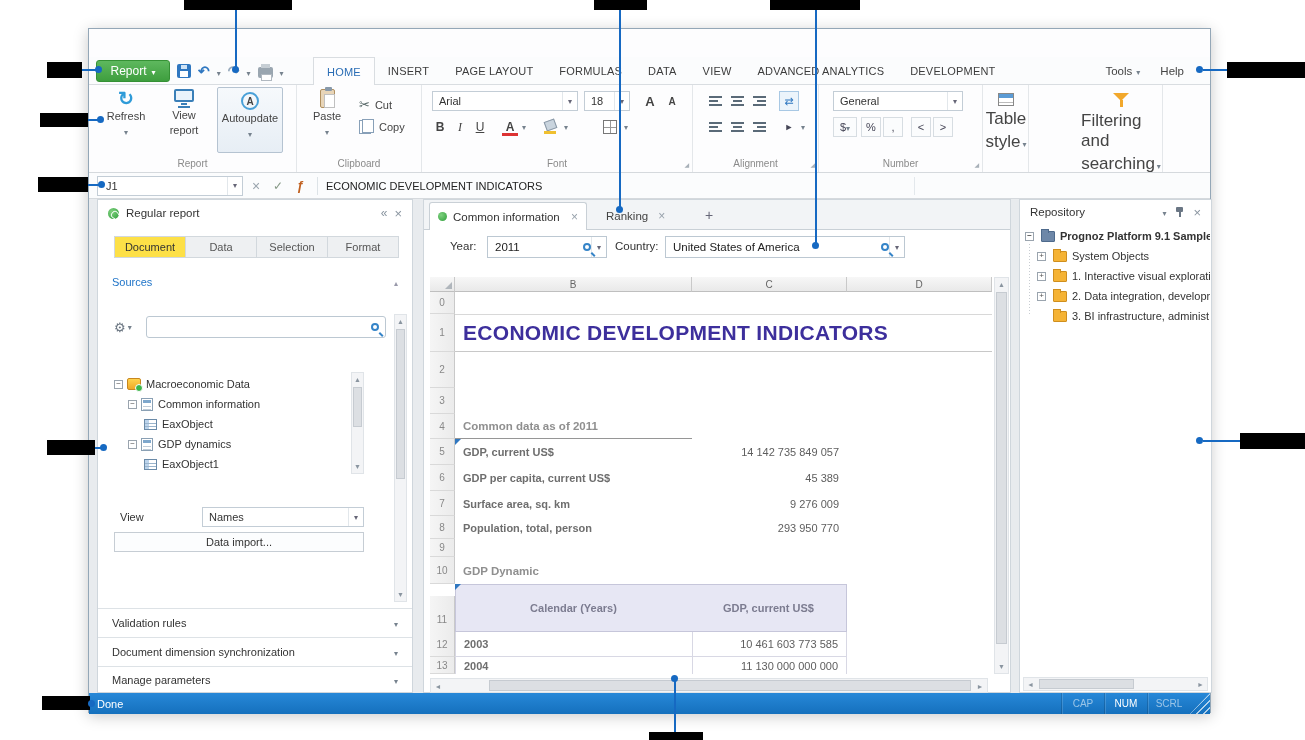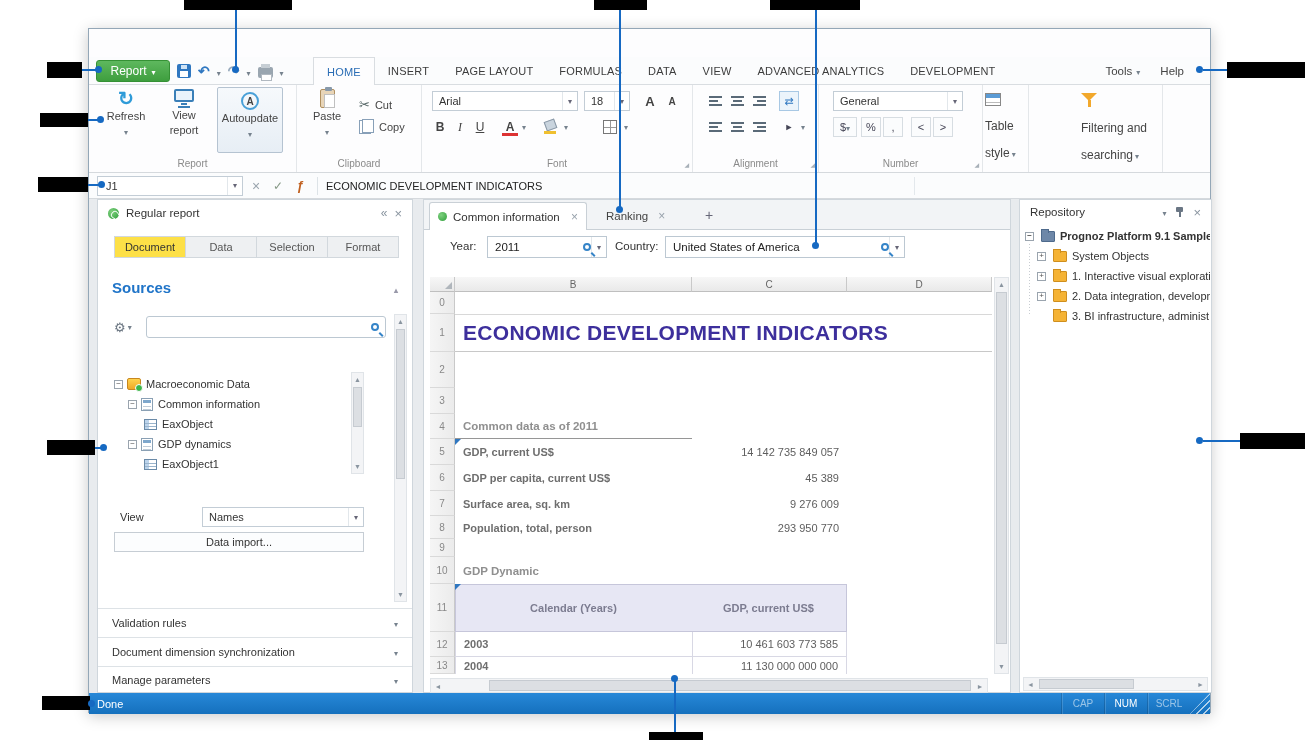--- a/index.html
+++ b/index.html
@@ -73,21 +73,21 @@
   .ic-fill::after{content:"";position:absolute;left:1px;bottom:0;width:12px;height:3px;background:#f0c030;}
   .ic-borders{width:14px;height:14px;border:1px solid #777;background:linear-gradient(#999,#999) 50% 0/1px 100% no-repeat,linear-gradient(#999,#999) 0 50%/100% 1px no-repeat,#fff;}
   .albtn{position:absolute;width:20px;height:20px;display:flex;align-items:center;justify-content:center;border:1px solid transparent;}
   .lines{width:13px;height:10px;background-image:linear-gradient(#5a6a78,#5a6a78),linear-gradient(#5a6a78,#5a6a78),linear-gradient(#5a6a78,#5a6a78);background-repeat:no-repeat;background-size:13px 2px,9px 2px,13px 2px;background-position:0 0,0 4px,0 8px;}
   .l-center{background-position:0 0,2px 4px,0 8px;}
   .l-right{background-position:0 0,4px 4px,0 8px;}
   .bluebox{border:1px solid #a8c8e4;background:#ecf4fb;}
   .ic-orient::after{content:"⇄";font-size:11px;color:#2f77c0;}
   .ic-merge::after{content:"►";font-size:9px;color:#445;}
   .nbtn{position:absolute;top:32px;height:20px;display:flex;align-items:center;justify-content:center;font-size:11px;color:#445;border:1px solid #d7dde2;background:#fbfcfd;}
-  .bigv{position:absolute;display:flex;flex-direction:column;align-items:flex-start;gap:13px;font-size:12px;color:#444;padding-top:6px;}
+  .bigv{position:absolute;display:flex;flex-direction:column;align-items:center;gap:3px;font-size:17px;color:#444;padding-top:6px;}
   .ic-tstyle{width:16px;height:13px;border:1px solid #888;background:linear-gradient(#5b9bd5,#5b9bd5) 0 0/100% 4px no-repeat,linear-gradient(#bbb,#bbb) 0 8px/100% 1px no-repeat,#fff;}
   .ic-cells{width:16px;height:13px;border:1px solid #888;background:linear-gradient(#999,#999) 50% 0/1px 100% no-repeat,linear-gradient(#999,#999) 0 50%/100% 1px no-repeat,#fff;}
   .ic-funnel{position:relative;width:16px;height:15px;}
   .ic-funnel::before{content:"";position:absolute;left:0;top:0;border-left:8px solid transparent;border-right:8px solid transparent;border-top:8px solid #f2a82c;}
   .ic-funnel::after{content:"";position:absolute;left:6.5px;top:7px;width:3px;height:7px;background:#f2a82c;}
   .vline{display:flex;align-items:center;gap:2px;}
 
   
   .fbar{position:absolute;left:0;top:144px;width:100%;height:26px;background:#fbfcfd;border-bottom:1px solid #d5d9dd;display:flex;align-items:center;}
   .namebox{margin-left:8px;width:146px;height:20px;border:1px solid #c3cdd6;background:#fff;display:flex;align-items:center;font-size:11px;color:#333;padding-left:8px;flex:none;}
@@ -105,21 +105,21 @@
 
   
   .lphead{height:26px;display:flex;align-items:center;padding:0 10px;gap:7px;font-size:11.5px;color:#333;}
   .lap{width:11px;height:11px;}
   .gl-coll::after{content:"«";color:#8a95a0;font-size:12px;}
   .gl-x::after{content:"×";color:#8a95a0;font-size:13px;}
   .lptabs{position:absolute;left:16px;top:36px;display:flex;}
   .lptab{width:72px;height:22px;display:flex;align-items:center;justify-content:center;font-size:11px;color:#555;background:#eef0f2;border:1px solid #d2d8dd;margin-left:-1px;}
   .lptab:first-child{margin-left:0;}
   .lptab.active{background:#fde047;color:#333;}
-  .srchead{position:absolute;left:0;top:76px;width:100%;height:22px;display:flex;align-items:center;padding:0 14px;font-size:15px;font-weight:bold;}
+  .srchead{position:absolute;left:0;top:76px;width:100%;height:22px;display:flex;align-items:flex-start;padding:0 14px;font-size:11px;}
   .srctitle{color:#1f74c8;}
   .carup{margin-left:auto;}
   .carup::after{content:"▴";font-size:8px;color:#99a;}
   .ic-gear{display:flex;align-items:center;gap:2px;}
   .ic-gear::before{content:"⚙";font-size:13px;color:#6b7682;}
   .ic-gear::after{content:"▾";font-size:8px;color:#76828e;}
   .searchbox{position:absolute;left:48px;top:116px;width:240px;height:22px;border:1px solid #bcc8d2;border-radius:3px;background:#fff;display:flex;align-items:center;padding:0 6px;}
   .ic-mag{width:8px;height:8px;border:2px solid #3584c8;border-radius:50%;position:relative;flex:none;}
   .ic-mag::after{content:"";position:absolute;left:7px;top:7px;width:5px;height:2px;background:#3584c8;transform:rotate(45deg);transform-origin:0 0;}
   .titem{position:absolute;height:20px;display:flex;align-items:center;font-size:11px;color:#333;white-space:nowrap;}
@@ -509,21 +509,21 @@
         <div class="rhead" style="top:37px;height:38px">1</div>
         <div class="rhead" style="top:75px;height:36px">2</div>
         <div class="rhead" style="top:111px;height:26px">3</div>
         <div class="rhead" style="top:137px;height:25px">4</div>
         <div class="rhead" style="top:162px;height:26px">5</div>
         <div class="rhead" style="top:188px;height:26px">6</div>
         <div class="rhead" style="top:214px;height:25px">7</div>
         <div class="rhead" style="top:239px;height:23px">8</div>
         <div class="rhead" style="top:262px;height:18px">9</div>
         <div class="rhead" style="top:280px;height:27px">10</div>
-        <div class="rhead" style="top:307px;height:48px">11</div>
+        <div class="rhead" style="top:319px;height:48px">11</div>
         <div class="rhead" style="top:355px;height:25px">12</div>
         <div class="rhead" style="top:380px;height:17px">13</div>
 
         <div class="titlecell" style="top:37px;height:38px">ECONOMIC DEVELOPMENT INDICATORS</div>
         <div class="seclab ul" style="top:137px;height:25px">Common data as of 2011</div>
         <div class="clab" style="top:162px;height:26px">GDP, current US$</div>
         <div class="cval" style="top:162px;height:26px">14 142 735 849 057</div>
         <div class="clab" style="top:188px;height:26px">GDP per capita, current US$</div>
         <div class="cval" style="top:188px;height:26px">45 389</div>
         <div class="clab" style="top:214px;height:25px">Surface area, sq. km</div>

